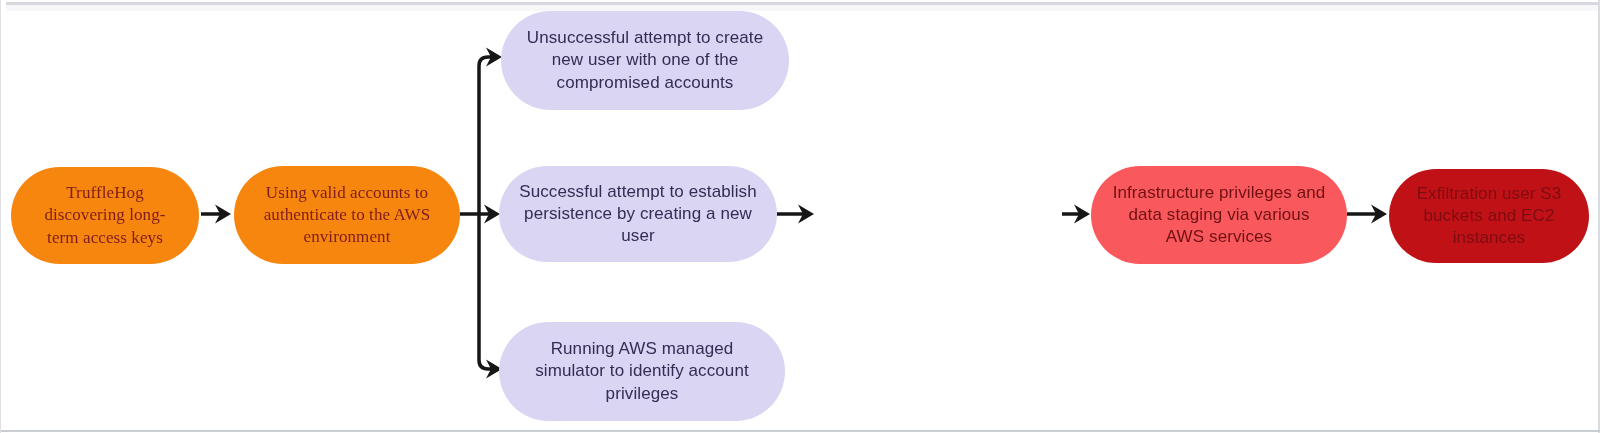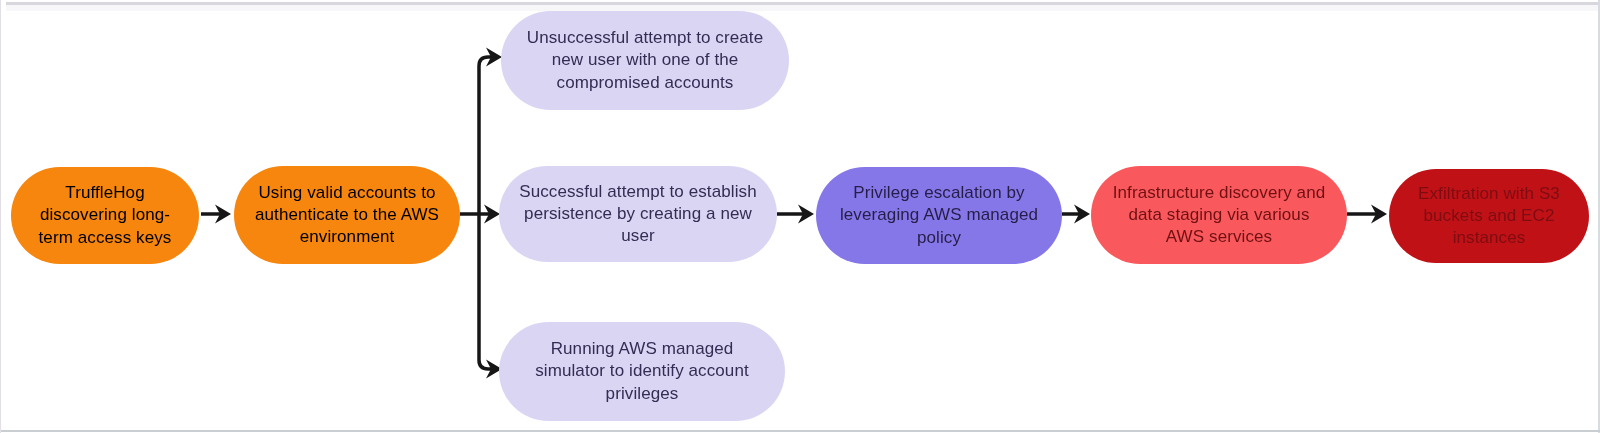--- a/index.html
+++ b/index.html
@@ -58,21 +58,21 @@
     justify-content: center;
     text-align: center;
     border-radius: 50px;
     font-size: 17px;
     line-height: 1.3;
     font-weight: 500;
     letter-spacing: 0.1px;
     box-sizing: border-box;
     padding: 8px 18px;
   }
-  .orange   { background: #f6860e; color: #000000; }
+  .orange   { background: #f6860e; color: #7f1d1d; font-family: Liberation Serif, serif; }
   .lavender { background: #dbd5f4; color: #332d53; }
   .purple   { background: #8677e8; color: #251e48; }
   .coral    { background: #f9595c; color: #701013; }
   .darkred  { background: #c01117; color: #7e0d11; }
 
   .n1 { left: 10px;   top: 167px; width: 188px; height: 97px; }
   .n2 { left: 233px;  top: 166px; width: 226px; height: 98px; }
   .n3 { left: 500px;  top: 11px;  width: 288px; height: 99px; }
   .n4 { left: 498px;  top: 166px; width: 278px; height: 96px; }
   .n5 { left: 498px;  top: 322px; width: 286px; height: 99px; }
@@ -128,27 +128,24 @@
   </div>
 
   <div class="node lavender n4">
     <span>Successful attempt to establish persistence by creating a new user</span>
   </div>
 
   <div class="node lavender n5">
     <span>Running AWS managed simulator to identify account privileges</span>
   </div>
 
-  <div class="node purple n6">
-    <span>Privilege escalation by leveraging AWS managed policy</span>
-  </div>
 
   <div class="node coral n7">
-    <span>Infrastructure discovery and data staging via various AWS services</span>
+    <span>Infrastructure privileges and data staging via various AWS services</span>
   </div>
 
   <div class="node darkred n8">
-    <span>Exfiltration with S3 buckets and EC2 instances</span>
+    <span>Exfiltration user S3 buckets and EC2 instances</span>
   </div>
 
   <div class="right-edge"></div>
   <div class="bottom-edge"></div>
 </div>
 
 </body></html>

